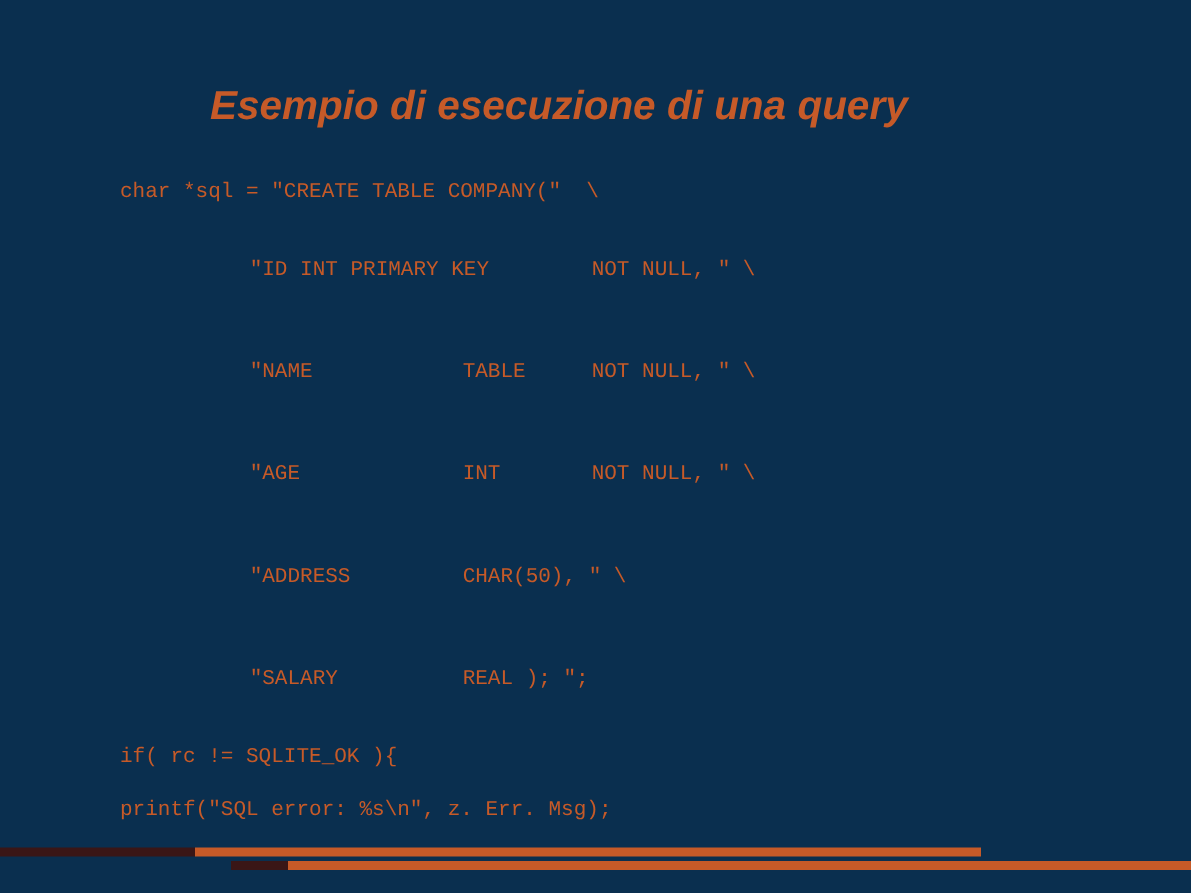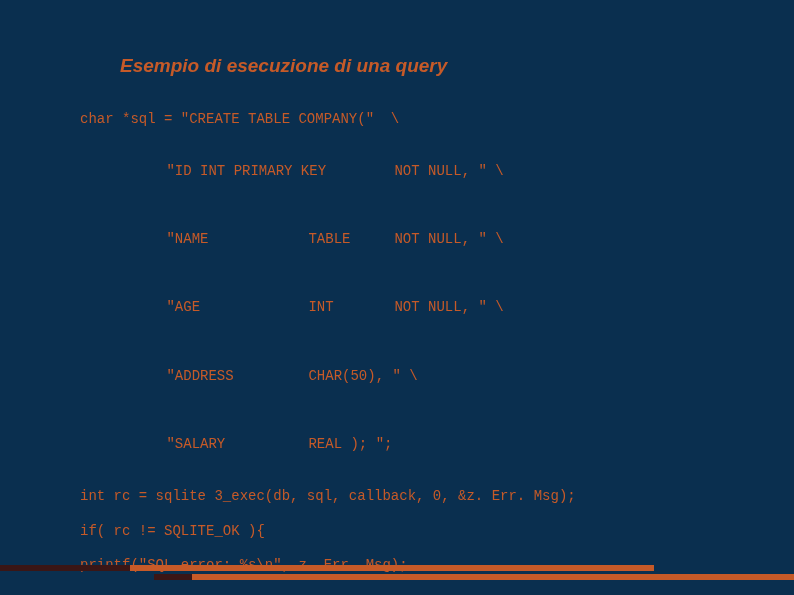--- a/index.html
+++ b/index.html
@@ -11,25 +11,25 @@
     position: relative;
     overflow: hidden;
   }
   .slide {
     width: 100%;
     height: 100%;
     padding: 55px 80px 0 80px;
   }
   .title {
     color: #c65a28;
-    font-size: 19px;
+    font-size: 27px;
     font-weight: bold;
     font-style: italic;
     margin-bottom: 34px;
-    margin-left: 40px;
+    margin-left: 60px;
   }
   .code-block {
     color: #c65a28;
     font-family: "Courier New", Courier, monospace;
     font-size: 14px;
     line-height: 1.2;
   }
   .code-line {
     margin-bottom: 18px;
     white-space: pre;
@@ -85,21 +85,20 @@
     </div>
 
     <div class="code-line indent2">
       <span class="c1">"ADDRESS</span><span>CHAR(50), " \</span>
     </div>
 
     <div class="code-line indent2">
       <span class="c1">"SALARY</span><span>REAL ); ";</span>
     </div>
 
-    <div class="code-line">int rc = sqlite 3_exec(db, sql, callback, 0, &amp;z. Err. Msg);</div>
     <div class="code-line">if( rc != SQLITE_OK ){</div>
     <div class="code-line">printf("SQL error: %s\n", z. Err. Msg);</div>
 
   </div>
 </div>
 
 <div class="footer-bars">
   <div class="bar-row bar-row1">
     <div class="bar-dark"></div>
     <div class="bar-orange"></div>

